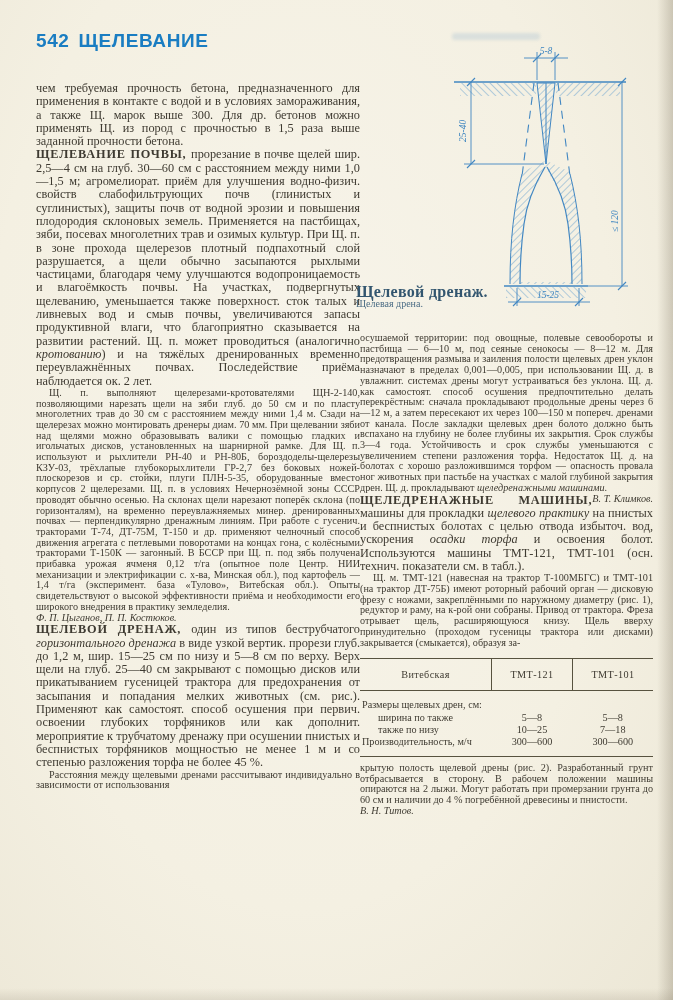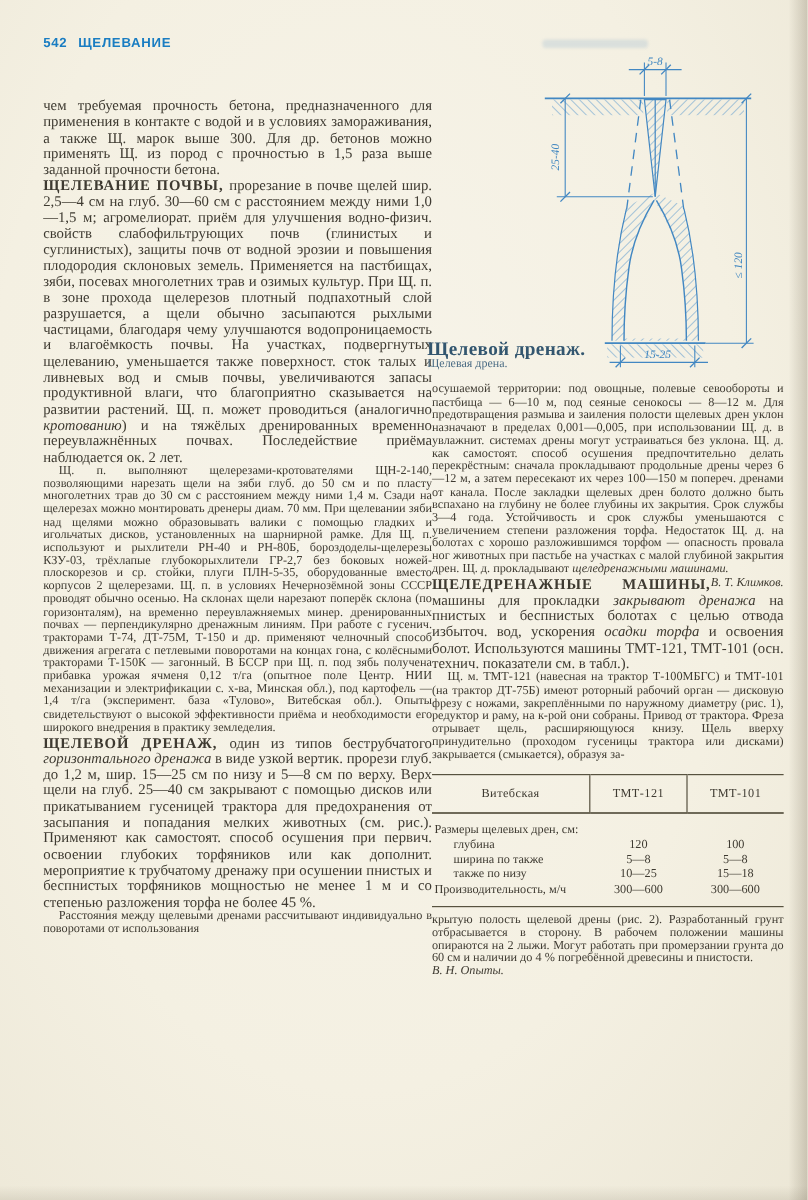--- a/index.html
+++ b/index.html
@@ -17,30 +17,30 @@
     pointer-events:none;
   }
   .page::before{
     content:"";position:absolute;left:0;right:0;bottom:0;height:12px;
     background:linear-gradient(to top, rgba(110,100,80,.14), rgba(110,100,80,0));
     pointer-events:none;z-index:5;
   }
   .running-head{
     position:absolute;left:36px;top:30px;
     font-family:"Liberation Sans","DejaVu Sans",sans-serif;
-    font-weight:700;font-size:11px;letter-spacing:.6px;color:#1a7dc2;
+    font-weight:700;font-size:19px;letter-spacing:.6px;color:#1a7dc2;
   }
   .running-head .num{margin-right:9px;}
   .bleed{
     position:absolute;left:452px;top:33px;width:88px;height:7px;
     background:rgba(100,150,195,.18);filter:blur(1.5px);border-radius:3px;
   }
   .col{position:absolute;}
   .col-left{left:36px;top:82px;width:324px;}
-  .col-right{left:360px;top:320px;width:293px;}
+  .col-right{left:360px;top:333px;width:293px;}
   p.blk{margin:0;text-align:justify;}
   .reg{font-size:12.3px;line-height:13.3px;}
   .petit{font-size:10.2px;line-height:10.7px;}
   .ind{text-indent:13px;}
   .sig{text-align:right;font-style:italic;}
   .mt{margin-top:3px;}
   span.term{font-weight:700;letter-spacing:.8px;}
   span.it{font-style:italic;}
   span.sigr{float:right;font-style:italic;}
   
@@ -73,22 +73,23 @@
   <div class="running-head">
     <span class="num">542</span><span>ЩЕЛЕВАНИЕ</span>
   </div>
 
   <div class="bleed"></div>
 
   <div class="col col-left">
       <p class="blk reg"><span>чем требуемая прочность бетона, предназначенного для применения в контакте с водой и в условиях замораживания, а также Щ. марок выше 300. Для др. бетонов можно применять Щ. из пород с прочностью в 1,5 раза выше заданной прочности бетона.</span></p>
       <p class="blk reg mt"><span class="term">ЩЕЛЕВАНИЕ ПОЧВЫ, </span><span>прорезание в почве щелей шир. 2,5—4 см на глуб. 30—60 см с расстоянием между ними 1,0—1,5 м; агромелиорат. приём для улучшения водно-физич. свойств слабофильтрующих почв (глинистых и суглинистых), защиты почв от водной эрозии и повышения плодородия склоновых земель. Применяется на пастбищах, зяби, посевах многолетних трав и озимых культур. При Щ. п. в зоне прохода щелерезов плотный подпахотный слой разрушается, а щели обычно засыпаются рыхлыми частицами, благодаря чему улучшаются водопроницаемость и влагоёмкость почвы. На участках, подвергнутых щелеванию, уменьшается также поверхност. сток талых и ливневых вод и смыв почвы, увеличиваются запасы продуктивной влаги, что благоприятно сказывается на развитии растений. Щ. п. может проводиться (аналогично </span><span class="it">кротованию</span><span>) и на тяжёлых дренированных временно переувлажнённых почвах. Последействие приёма наблюдается ок. 2 лет.</span></p>
       <p class="blk petit ind mt"><span>Щ. п. выполняют щелерезами-кротователями ЩН-2-140, позволяющими нарезать щели на зяби глуб. до 50 см и по пласту многолетних трав до 30 см с расстоянием между ними 1,4 м. Сзади на щелерезах можно монтировать дренеры диам. 70 мм. При щелевании зяби над щелями можно образовывать валики с помощью гладких и игольчатых дисков, установленных на шарнирной рамке. Для Щ. п. используют и рыхлители РН-40 и РН-80Б, бороздоделы-щелерезы КЗУ-03, трёхлапые глубокорыхлители ГР-2,7 без боковых ножей-плоскорезов и ср. стойки, плуги ПЛН-5-35, оборудованные вместо корпусов 2 щелерезами. Щ. п. в условиях Нечернозёмной зоны СССР проводят обычно осенью. На склонах щели нарезают поперёк склона (по горизонталям), на временно переувлажняемых минер. дренированных почвах — перпендикулярно дренажным линиям. При работе с гусенич. тракторами Т-74, ДТ-75М, Т-150 и др. применяют челночный способ движения агрегата с петлевыми поворотами на концах гона, с колёсными тракторами Т-150К — загонный. В БССР при Щ. п. под зябь получена прибавка урожая ячменя 0,12 т/га (опытное поле Центр. НИИ механизации и электрификации с. х-ва, Минская обл.), под картофель — 1,4 т/га (эксперимент. база «Тулово», Витебская обл.). Опыты свидетельствуют о высокой эффективности приёма и необходимости его широкого внедрения в практику земледелия.</span></p>
+      <p class="blk petit sig"><span class="it">Ф. П. Цыганов, П. П. Костюков.</span></p>
       <p class="blk reg mt"><span class="term">ЩЕЛЕВОЙ ДРЕНАЖ, </span><span>один из типов беструбчатого </span><span class="it">горизонтального дренажа</span><span> в виде узкой вертик. прорези глуб. до 1,2 м, шир. 15—25 см по низу и 5—8 см по верху. Верх щели на глуб. 25—40 см закрывают с помощью дисков или прикатыванием гусеницей трактора для предохранения от засыпания и попадания мелких животных (см. рис.). Применяют как самостоят. способ осушения при первич. освоении глубоких торфяников или как дополнит. мероприятие к трубчатому дренажу при осушении пнистых и беспнистых торфяников мощностью не менее 1 м и со степенью разложения торфа не более 45 %.</span></p>
-      <p class="blk petit ind mt"><span>Расстояния между щелевыми дренами рассчитывают индивидуально в поворотами от использования</span></p>
+      <p class="blk petit ind mt"><span>Расстояния между щелевыми дренами рассчитывают индивидуально в зависимости от использования</span></p>
     </div>
 
   <div class="figure">
     <svg width="252" height="272" viewBox="0 0 252 272" xmlns="http://www.w3.org/2000/svg">
       <defs>
         <pattern id="h1" width="5" height="5" patternUnits="userSpaceOnUse" patternTransform="rotate(45)">
           <line x1="0" y1="0" x2="0" y2="5" stroke="#6ba3d0" stroke-width="1"></line>
         </pattern>
         <pattern id="h2" width="5" height="5" patternUnits="userSpaceOnUse" patternTransform="rotate(-45)">
           <line x1="0" y1="0" x2="0" y2="5" stroke="#6ba3d0" stroke-width="1"></line>
@@ -145,64 +146,59 @@
   </div>
 
   <div class="fig-caption">
     <div class="c1">Щелевой дренаж.</div>
     <div class="c2">Щелевая дрена.</div>
   </div>
 
   <div class="col col-right">
     <div>
         <p class="blk petit"><span>осушаемой территории: под овощные, полевые севообороты и пастбища — 6—10 м, под сеяные сенокосы — 8—12 м. Для предотвращения размыва и заиления полости щелевых дрен уклон назначают в пределах 0,001—0,005, при использовании Щ. д. в увлажнит. системах дрены могут устраиваться без уклона. Щ. д. как самостоят. способ осушения предпочтительно делать перекрёстным: сначала прокладывают продольные дрены через 6—12 м, а затем пересекают их через 100—150 м попереч. дренами от канала. После закладки щелевых дрен болото должно быть вспахано на глубину не более глубины их закрытия. Срок службы 3—4 года. Устойчивость и срок службы уменьшаются с увеличением степени разложения торфа. Недостаток Щ. д. на болотах с хорошо разложившимся торфом — опасность провала ног животных при пастьбе на участках с малой глубиной закрытия дрен. Щ. д. прокладывают </span><span class="it">щеледренажными машинами.</span><span class="sigr"> В. Т. Климков.</span></p>
-        <p class="blk reg mt"><span class="term">ЩЕЛЕДРЕНАЖНЫЕ МАШИНЫ, </span><span>машины для прокладки </span><span class="it">закрывают дренажа</span><span> на пнистых и беспнистых болотах с целью отвода избыточ. вод, ускорения </span><span class="it">осадки торфа</span><span> и освоения болот. Используются машины ТМТ-121, ТМТ-101 (осн. технич. показатели см. в табл.).</span></p>
+        <p class="blk reg mt"><span class="term">ЩЕЛЕДРЕНАЖНЫЕ МАШИНЫ, </span><span>машины для прокладки </span><span class="it">щелевого практику</span><span> на пнистых и беспнистых болотах с целью отвода избыточ. вод, ускорения </span><span class="it">осадки торфа</span><span> и освоения болот. Используются машины ТМТ-121, ТМТ-101 (осн. технич. показатели см. в табл.).</span></p>
         <p class="blk petit ind mt"><span>Щ. м. ТМТ-121 (навесная на трактор Т-100МБГС) и ТМТ-101 (на трактор ДТ-75Б) имеют роторный рабочий орган — дисковую фрезу с ножами, закреплёнными по наружному диаметру (рис. 1), редуктор и раму, на к-рой они собраны. Привод от трактора. Фреза отрывает щель, расширяющуюся книзу. Щель вверху принудительно (проходом гусеницы трактора или дисками) закрывается (смыкается), образуя за-</span></p>
       </div>
 
     <div class="tbl-block">
       <div class="tbl-rule-wrap">
         <table class="tbl">
           <thead>
             <tr>
               <th>Витебская</th>
               <th>ТМТ-121</th>
               <th>ТМТ-101</th>
             </tr>
           </thead>
           <tbody>
             <tr class="first">
               <td class="lbl">Размеры щелевых дрен, см:</td>
               <td class="v"></td>
               <td class="v"></td>
             </tr>
             <tr>
-              <td class="lbl sub">глубина</td>
-              <td class="v">120</td>
-              <td class="v">100</td>
-            </tr>
-            <tr>
               <td class="lbl sub">ширина по также</td>
               <td class="v">5—8</td>
               <td class="v">5—8</td>
             </tr>
             <tr>
               <td class="lbl sub">также по низу</td>
               <td class="v">10—25</td>
-              <td class="v">15—18</td>
+              <td class="v">7—18</td>
             </tr>
             <tr>
               <td class="lbl">Производительность, м/ч</td>
               <td class="v">300—600</td>
               <td class="v">300—600</td>
             </tr>
           </tbody>
         </table>
       </div>
     </div>
 
     <div>
         <p class="blk petit"><span>крытую полость щелевой дрены (рис. 2). Разработанный грунт отбрасывается в сторону. В рабочем положении машины опираются на 2 лыжи. Могут работать при промерзании грунта до 60 см и наличии до 4 % погребённой древесины и пнистости.</span></p>
-        <p class="blk petit sig"><span class="it">В. Н. Опыты.</span></p>
+        <p class="blk petit sig"><span class="it">В. Н. Титов.</span></p>
       </div>
   </div>
 
 </div>
 
 </body></html>

